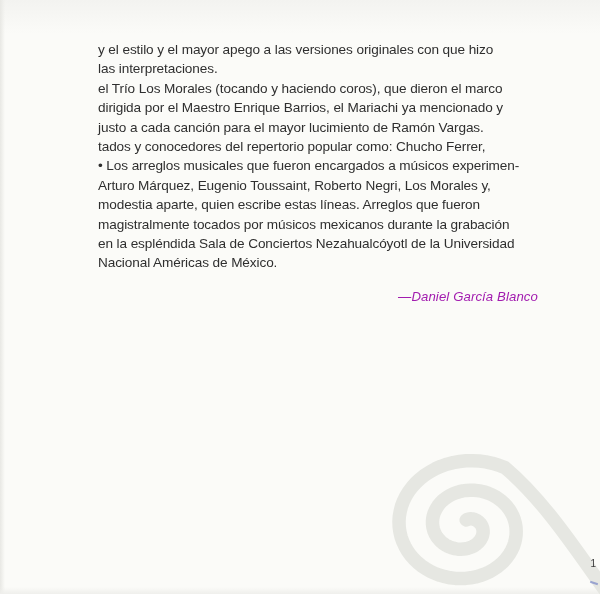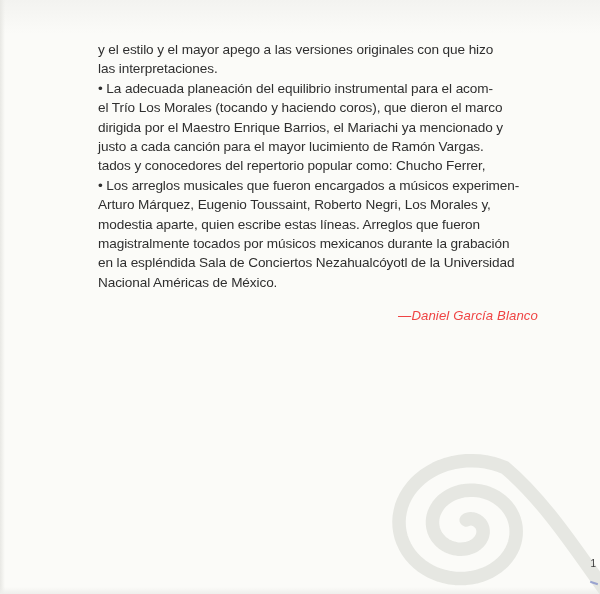--- a/index.html
+++ b/index.html
@@ -48,21 +48,21 @@
   }
   .line {
     white-space: nowrap;
     height: 19.4px;
   }
   .signature {
     margin-top: 14px;
     text-align: right;
     font-style: italic;
     font-size: 13.2px;
-    color: #ef4444;
+    color: #a21caf;
     letter-spacing: 0.1px;
   }
   .spiral-svg {
     position: absolute;
     left: 0; top: 0;
     width: 600px;
     height: 594px;
     z-index: 1;
   }
   .page-number {
@@ -95,21 +95,20 @@
   <div class="left-edge"></div>
   <div class="bottom-shade"></div>
 
   <svg class="spiral-svg" viewBox="0 0 600 594" xmlns="http://www.w3.org/2000/svg" aria-hidden="true">
     <path fill="none" stroke-width="13.5" stroke-linecap="round" stroke-linejoin="round" d="M 612 600 C 580 556 546 502 505.0 467.6 L 498.8 465.2 L 492.4 463.3 L 485.9 461.9 L 479.3 461.0 L 472.6 460.7 L 466.1 460.8 L 459.6 461.5 L 453.2 462.6 L 447.0 464.2 L 441.0 466.3 L 435.3 468.8 L 429.9 471.8 L 424.8 475.1 L 420.2 478.7 L 415.9 482.7 L 412.1 487.0 L 408.7 491.5 L 405.8 496.2 L 403.4 501.1 L 401.5 506.2 L 400.2 511.3 L 399.3 516.5 L 399.0 521.7 L 399.2 526.8 L 399.9 531.9 L 401.1 536.9 L 402.8 541.7 L 404.9 546.3 L 407.5 550.8 L 410.4 555.0 L 413.8 558.9 L 417.5 562.5 L 421.5 565.8 L 425.8 568.7 L 430.4 571.3 L 435.1 573.5 L 440.0 575.3 L 445.1 576.7 L 450.2 577.8 L 455.4 578.4 L 460.5 578.6 L 465.7 578.4 L 470.7 577.8 L 475.6 576.9 L 480.4 575.5 L 485.0 573.9 L 489.4 571.9 L 493.5 569.5 L 497.3 566.9 L 500.8 564.1 L 504.1 561.0 L 506.9 557.7 L 509.4 554.2 L 511.5 550.5 L 513.3 546.8 L 514.6 542.9 L 515.5 539.1 L 516.1 535.1 L 516.2 531.2 L 516.0 527.4 L 515.4 523.6 L 514.4 519.9 L 513.1 516.3 L 511.4 512.9 L 509.4 509.6 L 507.1 506.6 L 504.5 503.7 L 501.7 501.1 L 498.7 498.8 L 495.5 496.7 L 492.1 494.9 L 488.6 493.4 L 485.0 492.1 L 481.3 491.2 L 477.6 490.6 L 473.8 490.2 L 470.1 490.2 L 466.5 490.4 L 462.9 490.9 L 459.4 491.7 L 456.0 492.7 L 452.8 494.0 L 449.8 495.5 L 447.0 497.2 L 444.4 499.1 L 442.0 501.2 L 439.9 503.4 L 438.0 505.8 L 436.4 508.3 L 435.1 510.8 L 434.0 513.4 L 433.2 516.1 L 432.7 518.7 L 432.5 521.4 L 432.5 524.0 L 432.8 526.6 L 433.4 529.1 L 434.1 531.5 L 435.2 533.9 L 436.4 536.1 L 437.8 538.1 L 439.5 540.0 L 441.2 541.8 L 443.2 543.4 L 445.2 544.8 L 447.3 546.0 L 449.6 547.0 L 451.8 547.8 L 454.2 548.5 L 456.5 548.9 L 458.8 549.2 L 461.1 549.2 L 463.4 549.1 L 465.6 548.8 L 467.7 548.4 L 469.8 547.7 L 471.7 547.0 L 473.5 546.1 L 475.2 545.1 L 476.7 543.9 L 478.1 542.7 L 479.3 541.4 L 480.3 540.0 L 481.2 538.6 L 481.9 537.2 L 482.5 535.7 L 482.8 534.2 L 483.1 532.8 L 483.1 531.3 L 483.0 529.9 L 482.8 528.6 L 482.4 527.3 L 481.9 526.0 L 481.3 524.9 L 480.6 523.8 L 479.7 522.9 L 478.9 522.0 L 477.9 521.2 L 476.9 520.6 L 475.9 520.0 L 474.8 519.6 L 473.7 519.2 L 472.6 519.0 L 471.6 518.9 L 470.6 518.8 L 469.6 518.9 L 468.6 519.1 L 467.7 519.3 L 466.9 519.6 L 466.2 520.0" stroke="#e6e7e2"></path>
   </svg>
 
   <div class="body-text">
     <div class="line">y el estilo y el mayor apego a las versiones originales con que hizo</div>
     <div class="line">las interpretaciones.</div>
-    <div class="line">• La adecuada planeación del equilibrio instrumental para el acom-</div>
     <div class="line">el Trío Los Morales (tocando y haciendo coros), que dieron el marco</div>
     <div class="line">dirigida por el Maestro Enrique Barrios, el Mariachi ya mencionado y</div>
     <div class="line">justo a cada canción para el mayor lucimiento de Ramón Vargas.</div>
     <div class="line">tados y conocedores del repertorio popular como: Chucho Ferrer,</div>
     <div class="line">• Los arreglos musicales que fueron encargados a músicos experimen-</div>
     <div class="line">Arturo Márquez, Eugenio Toussaint, Roberto Negri, Los Morales y,</div>
     <div class="line">modestia aparte, quien escribe estas líneas. Arreglos que fueron</div>
     <div class="line">magistralmente tocados por músicos mexicanos durante la grabación</div>
     <div class="line">en la espléndida Sala de Conciertos Nezahualcóyotl de la Universidad</div>
     <div class="line">Nacional Américas de México.</div>

